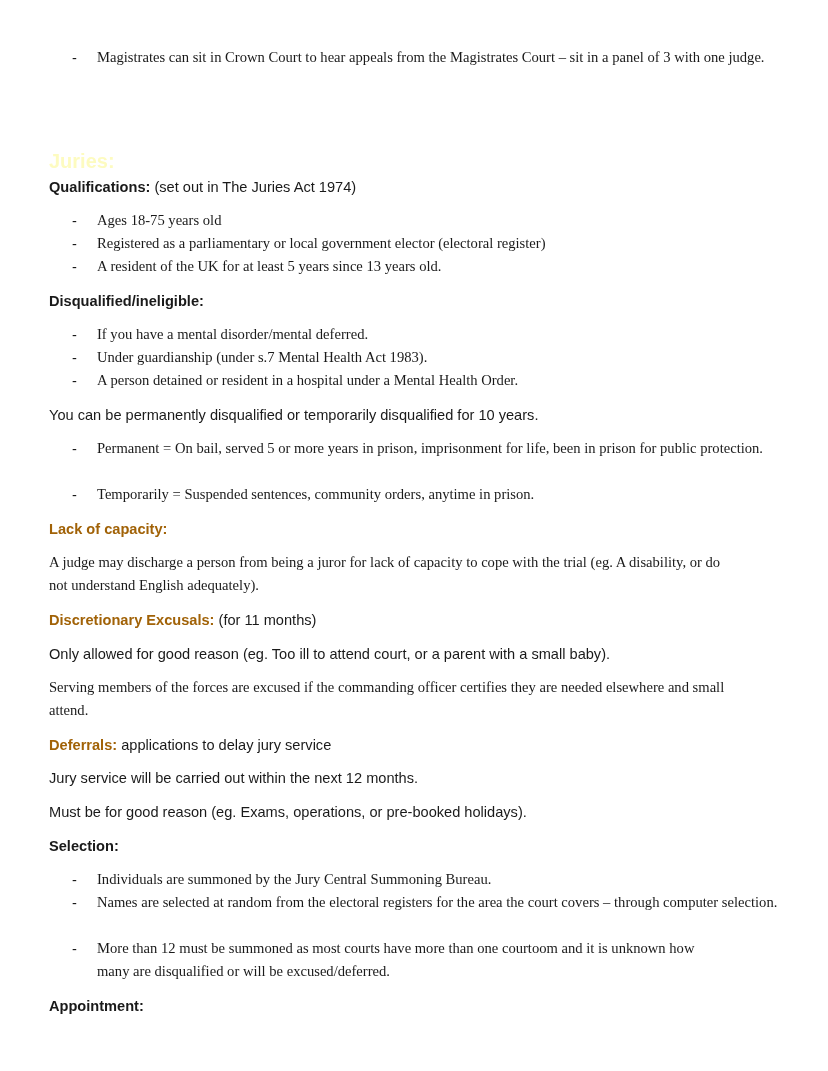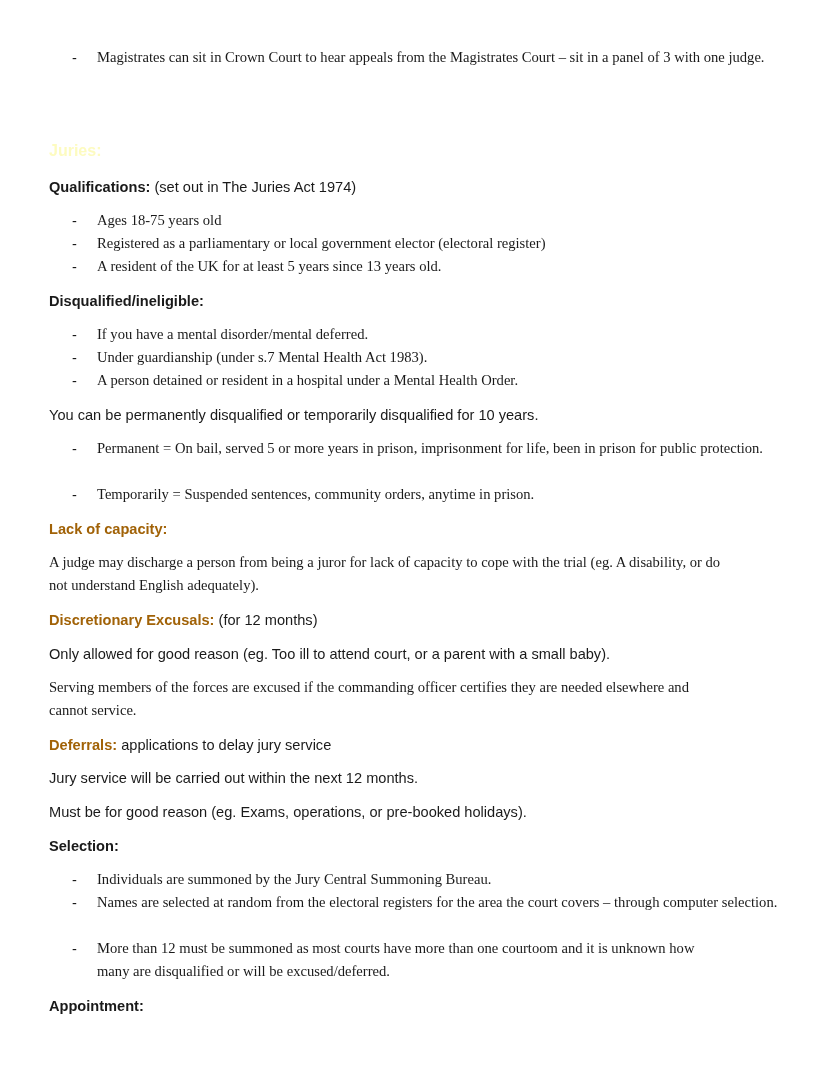--- a/index.html
+++ b/index.html
@@ -38,21 +38,22 @@
       left: 48px;
       line-height: 23px;
       width: 700px;
       white-space: normal;
       font-family: Liberation Serif, serif;
     }
     .bold { font-weight: bold; }
     .heading-yellow {
       color: #fdfbc0;
       font-weight: bold;
-      font-size: 16px;
+      font-size: 20px;
+      margin-top: 10px;
     }
     .heading-cyan {
       color: #a16207;
       font-weight: bold;
     }
   </style>
 </head>
 <body>
 
 <div class="page">
@@ -86,24 +87,24 @@
 
   <span class="bullet" style="top:439px">-</span>
   <div class="btext" style="top:437px; width:680px">Permanent = On bail, served 5 or more years in prison, imprisonment for life, been in prison for public protection.</div>
   <span class="bullet" style="top:485px">-</span>
   <div class="btext" style="top:483px">Temporarily = Suspended sentences, community orders, anytime in prison.</div>
 
   <div class="line heading-cyan" style="top:519px">Lack of capacity:</div>
   <div class="btext" style="left:0; top:551px; width:690px">A judge may discharge a person from being a juror for lack of capacity to cope with the trial (eg. A disability, or do not understand English adequately).</div>
 
   <div class="line" style="top:610px">
-    <span class="heading-cyan">Discretionary Excusals:</span><span> (for 12 months)</span>
+    <span class="heading-cyan">Discretionary Excusals:</span><span> (for 11 months)</span>
   </div>
   <div class="line" style="top:644px">Only allowed for good reason (eg. Too ill to attend court, or a parent with a small baby).</div>
-  <div class="btext" style="left:0; top:676px; width:680px">Serving members of the forces are excused if the commanding officer certifies they are needed elsewhere and cannot service.</div>
+  <div class="btext" style="left:0; top:676px; width:680px">Serving members of the forces are excused if the commanding officer certifies they are needed elsewhere and small attend.</div>
 
   <div class="line" style="top:735px">
     <span class="heading-cyan">Deferrals:</span><span> applications to delay jury service</span>
   </div>
   <div class="line" style="top:768px">Jury service will be carried out within the next 12 months.</div>
   <div class="line" style="top:802px">Must be for good reason (eg. Exams, operations, or pre-booked holidays).</div>
 
   <div class="line bold" style="top:836px">Selection:</div>
 
   <span class="bullet" style="top:870px">-</span>

